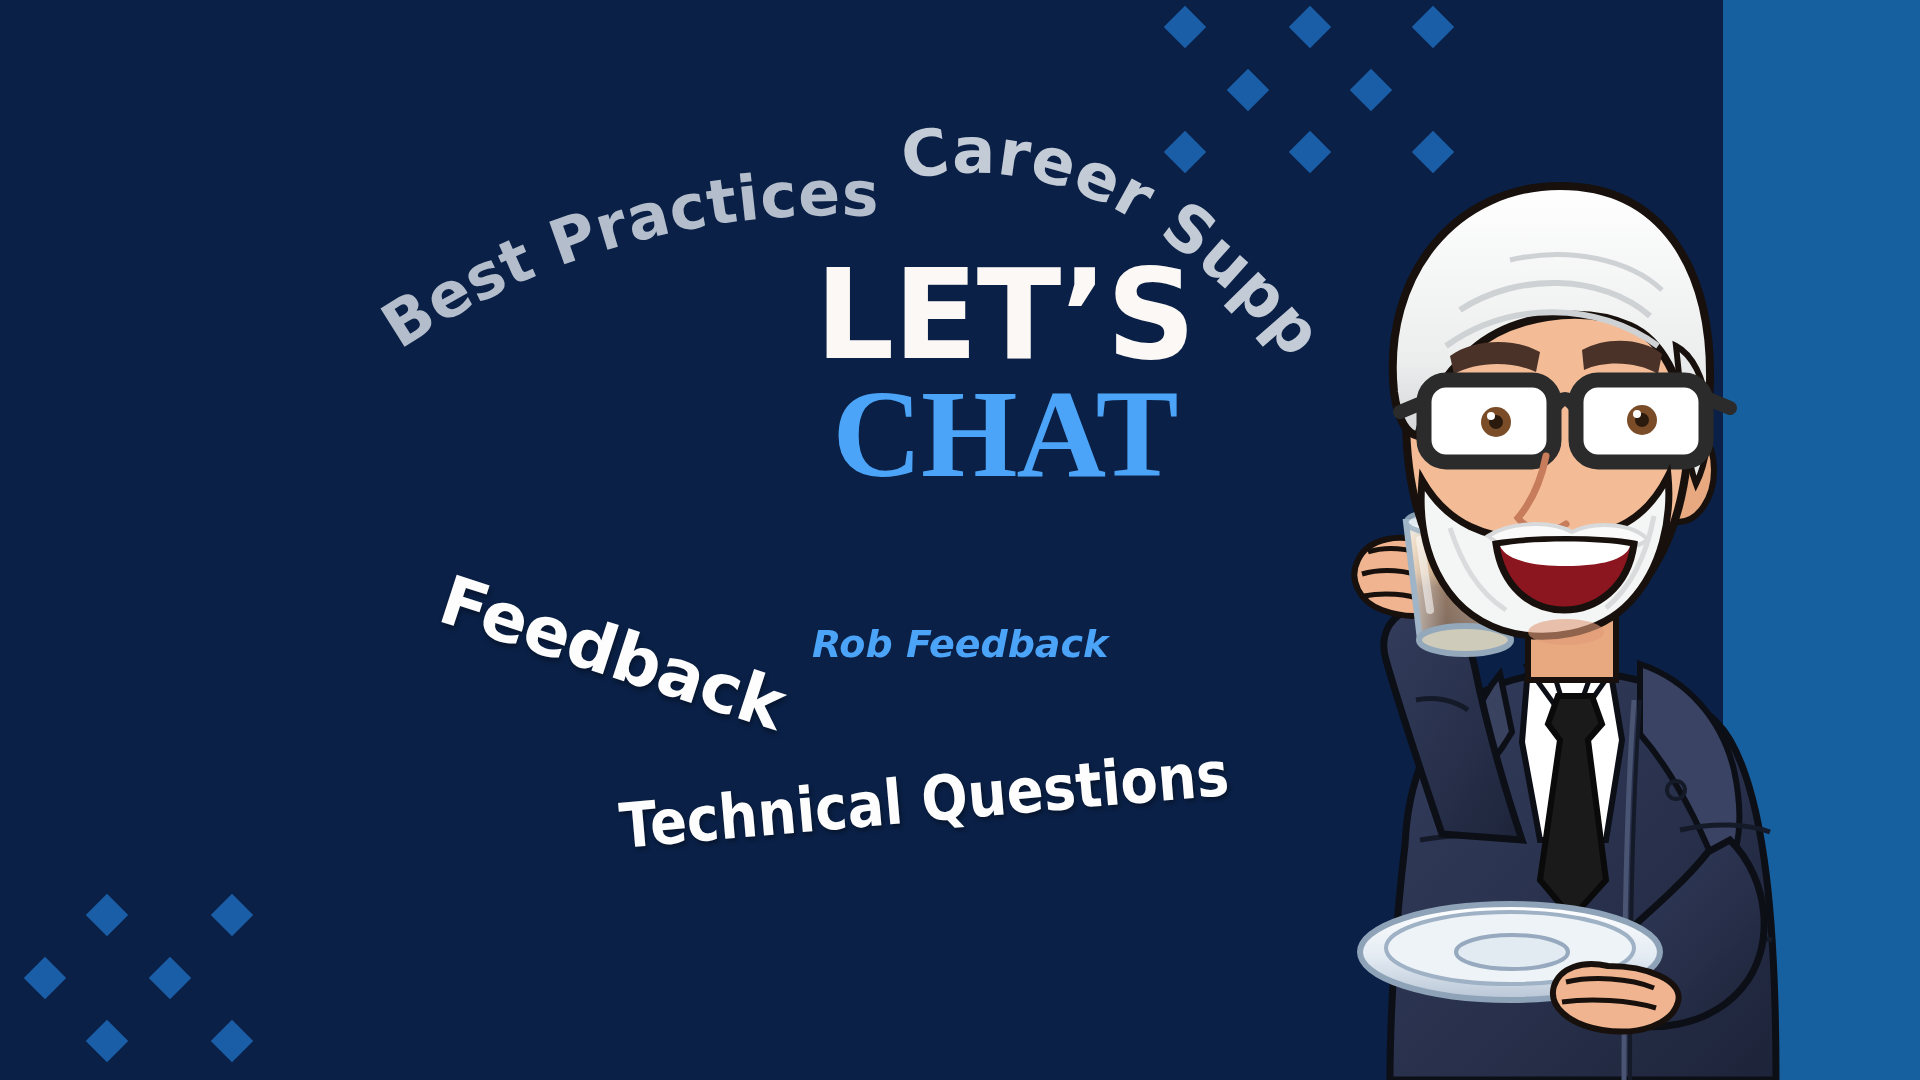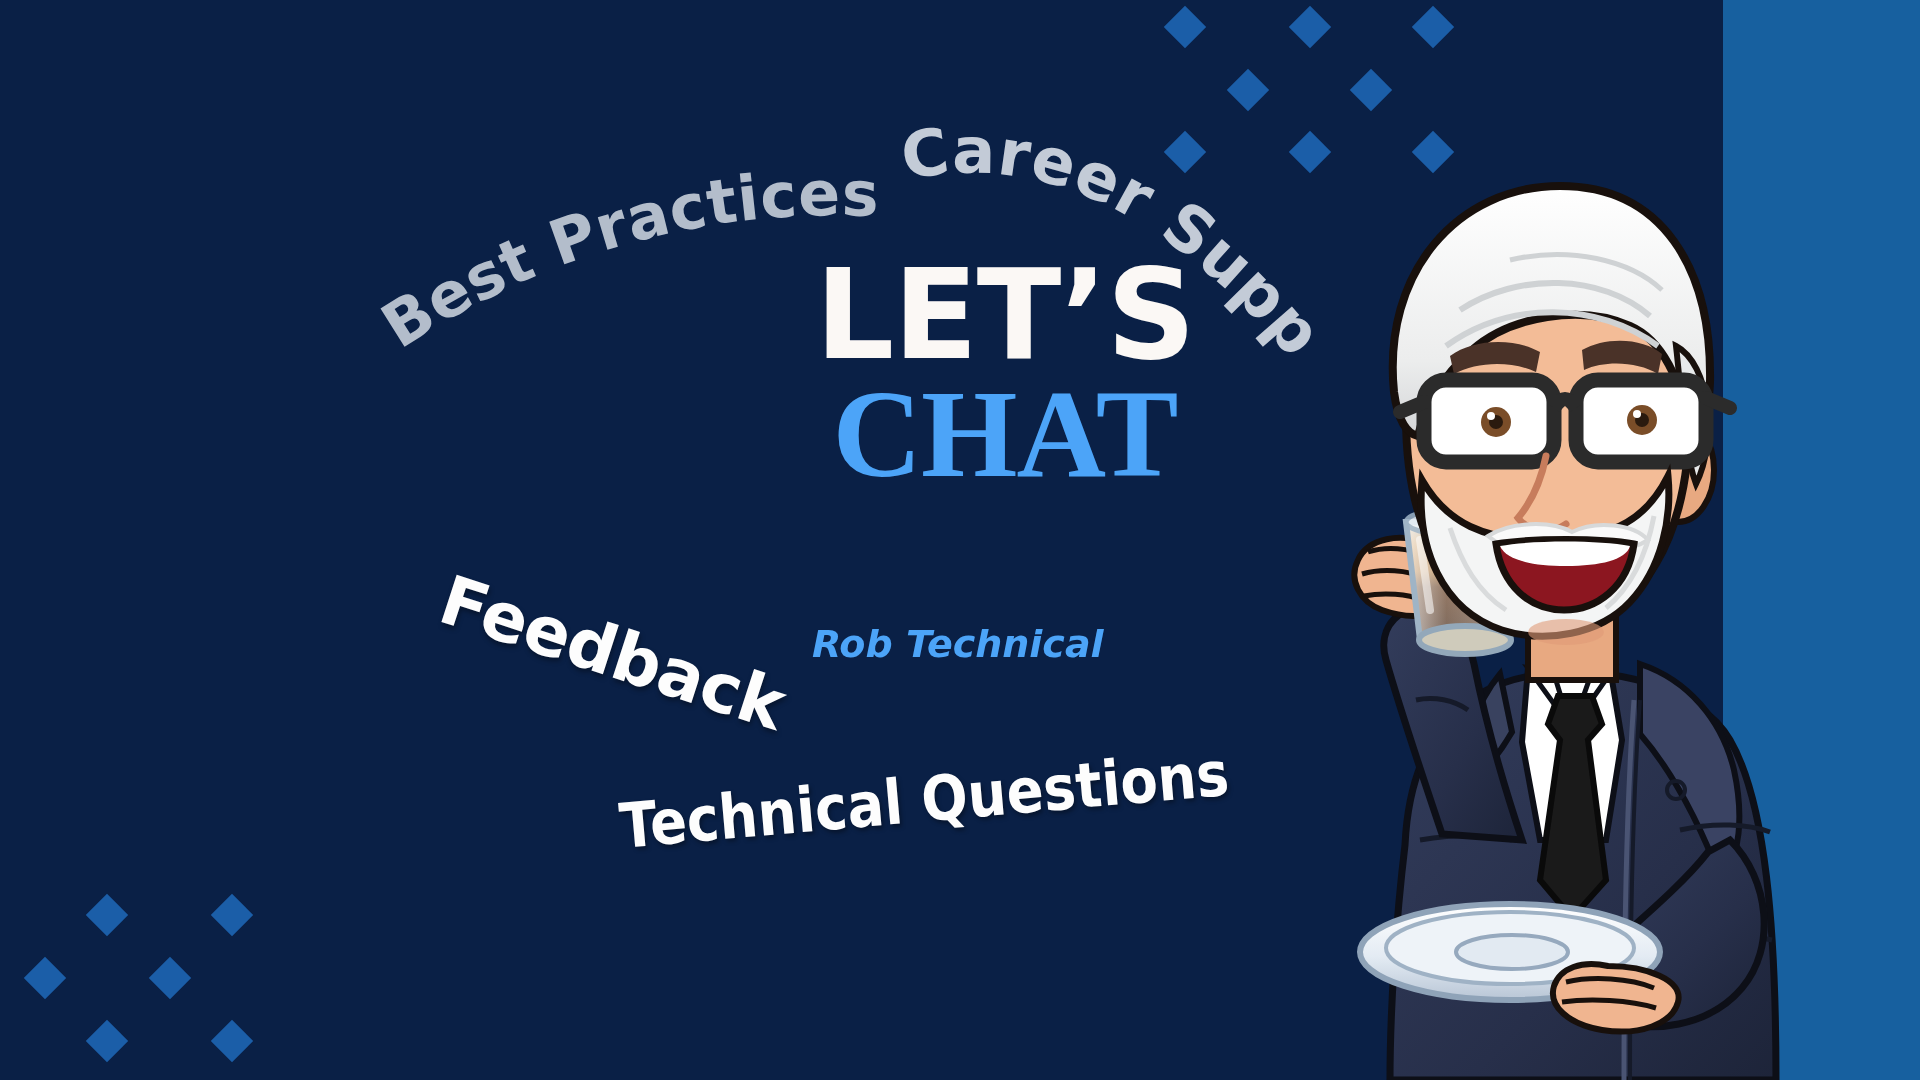--- a/index.html
+++ b/index.html
@@ -179,21 +179,21 @@
         <textPath href="#arcPathCS" startOffset="0%">Career Support</textPath>
       </text>
     </svg>
   </div>
 
   <div id="headline">
     <span class="line1">LET’S</span>
     <span class="line2">CHAT</span>
   </div>
 
-  <div id="presenter-name">Rob Technical</div>
+  <div id="presenter-name">Rob Feedback</div>
 
   <div class="flat-word" id="word-feedback">Feedback</div>
 
   <div class="flat-word" id="word-technical">Technical Questions</div>
 
   <div id="avatar">
     <svg viewBox="0 0 640 940" xmlns="http://www.w3.org/2000/svg">
       <defs>
         <linearGradient id="gCoffee" x1="0" y1="0" x2="0" y2="1">
           <stop offset="0%" stop-color="#c9c7bd"></stop>

